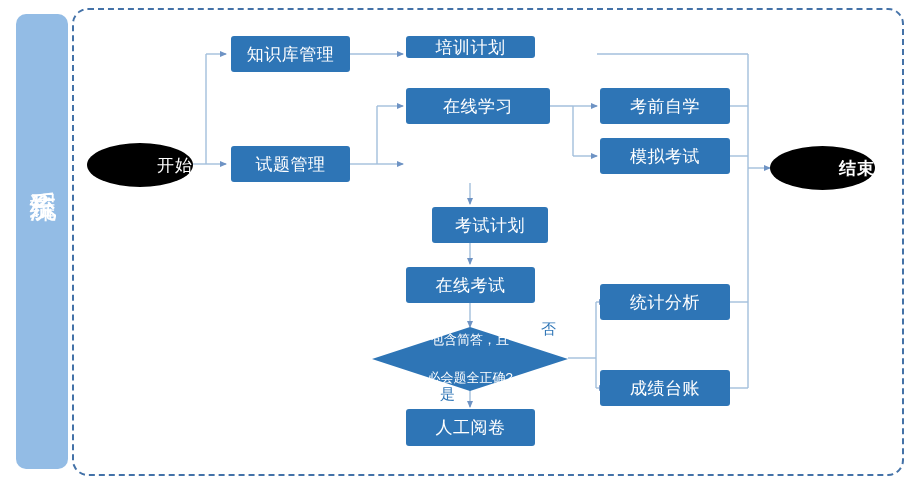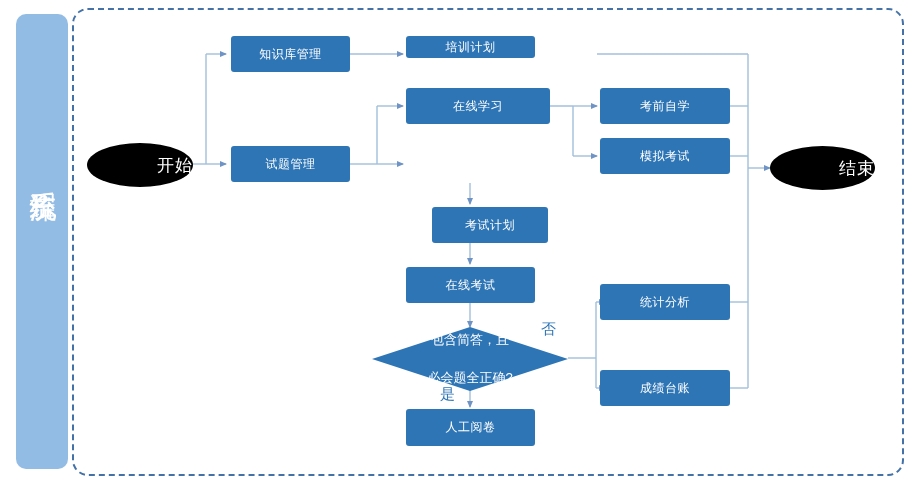--- a/index.html
+++ b/index.html
@@ -37,21 +37,21 @@
     margin-top:-140px;
   }
 
   
   .node{
     position:absolute;
     background:#2E75B6;
     color:#ffffff;
     border-radius:3px;
     display:flex; align-items:center; justify-content:center;
-    font-size:12px;
+    font-size:17px;
     box-sizing:border-box;
     letter-spacing:0.5px;
     white-space:nowrap;
     text-align:center;
   }
 
   
   .terminator{
     position:absolute;
     background:#000000;
@@ -190,21 +190,21 @@
   </div>
 
   <div class="node" style="left:600px; top:370px; width:130px; height:36px;">
     <span>成绩台账</span>
   </div>
 
   <div class="node" style="left:406px; top:409px; width:129px; height:37px;">
     <span>人工阅卷</span>
   </div>
 
-  <div class="terminator" style="left:770px; top:146px; width:105px; height:44px;">
+  <div class="terminator" style="left:770px; top:146px; width:105px; height:44px;font-weight:bold;">
     <span>结束</span>
   </div>
 
   <div class="diamond-wrap" style="left:372px; top:327px; width:196px; height:64px;">
     <svg class="diamond-shape" viewBox="0 0 196 64" preserveAspectRatio="none">
       <polygon points="98,0 196,32 98,64 0,32" fill="#2E75B6"></polygon>
     </svg>
     <div class="diamond-text">
       <span>包含简答，且</span>
       <span>必会题全正确?</span>

